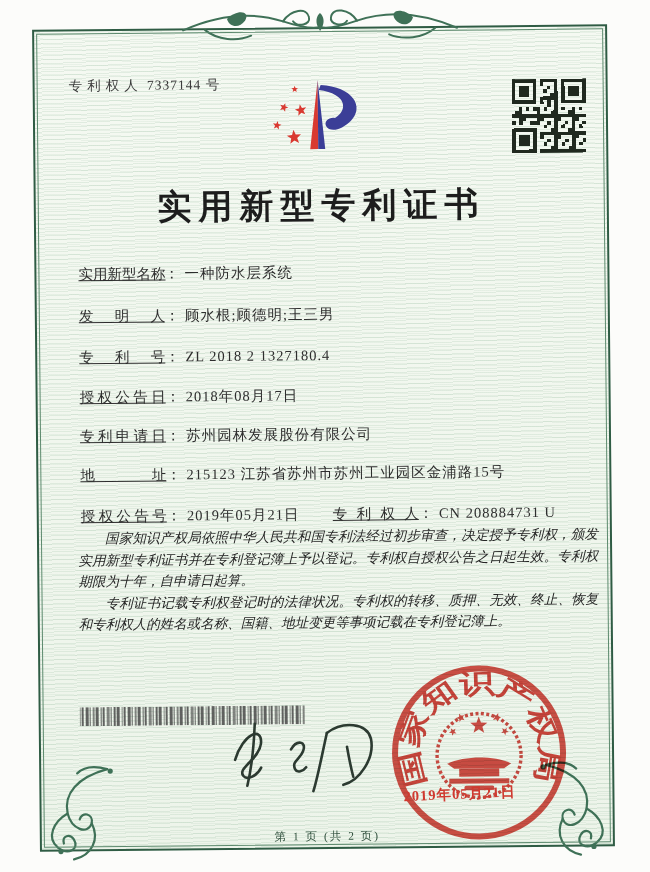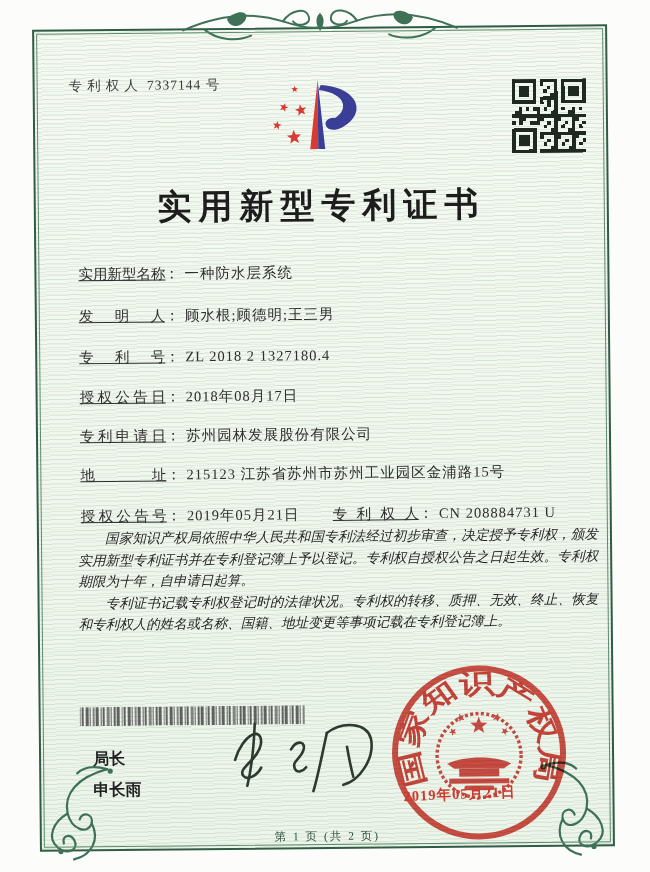--- a/index.html
+++ b/index.html
@@ -357,24 +357,20 @@
         <rect x="199" y="0" width="1" height="19" fill="#3f3f3f" opacity="0.95"></rect>
         <rect x="202" y="0" width="2" height="19" fill="#3f3f3f" opacity="0.95"></rect>
         <rect x="205" y="0" width="3" height="19" fill="#3f3f3f" opacity="0.95"></rect>
         <rect x="210" y="0" width="1" height="19" fill="#3f3f3f" opacity="0.72"></rect>
         <rect x="212" y="0" width="2" height="19" fill="#3f3f3f" opacity="0.95"></rect>
         <rect x="216" y="0" width="3" height="19" fill="#3f3f3f" opacity="0.95"></rect>
         <rect x="220" y="0" width="1" height="19" fill="#3f3f3f" opacity="0.95"></rect>
         <rect x="223" y="0" width="2" height="19" fill="#3f3f3f" opacity="0.72"></rect>
       </svg>
 
-    <div class="director">
-      <div>局长</div>
-      <div>申长雨</div>
-    </div>
 
     <svg class="signature" viewBox="0 0 190 92">
       <g stroke="#2c3a31" fill="none" stroke-width="2.6" stroke-linecap="round" stroke-linejoin="round">
         <path d="M26,42 C34,16 54,8 52,26 C50,42 28,50 34,58 C38,63 48,58 52,50"></path>
         <path d="M46,6 C45,26 42,52 38,68"></path>
         <path d="M82,32 C88,22 98,24 94,34 C91,42 82,44 86,52 C88,56 94,54 97,50"></path>
         <path d="M118,16 C112,42 108,62 104,74"></path>
         <path d="M118,16 C134,4 158,6 162,22 C166,42 150,64 134,68"></path>
         <path d="M138,30 C140,42 142,52 144,60"></path>
       </g>

